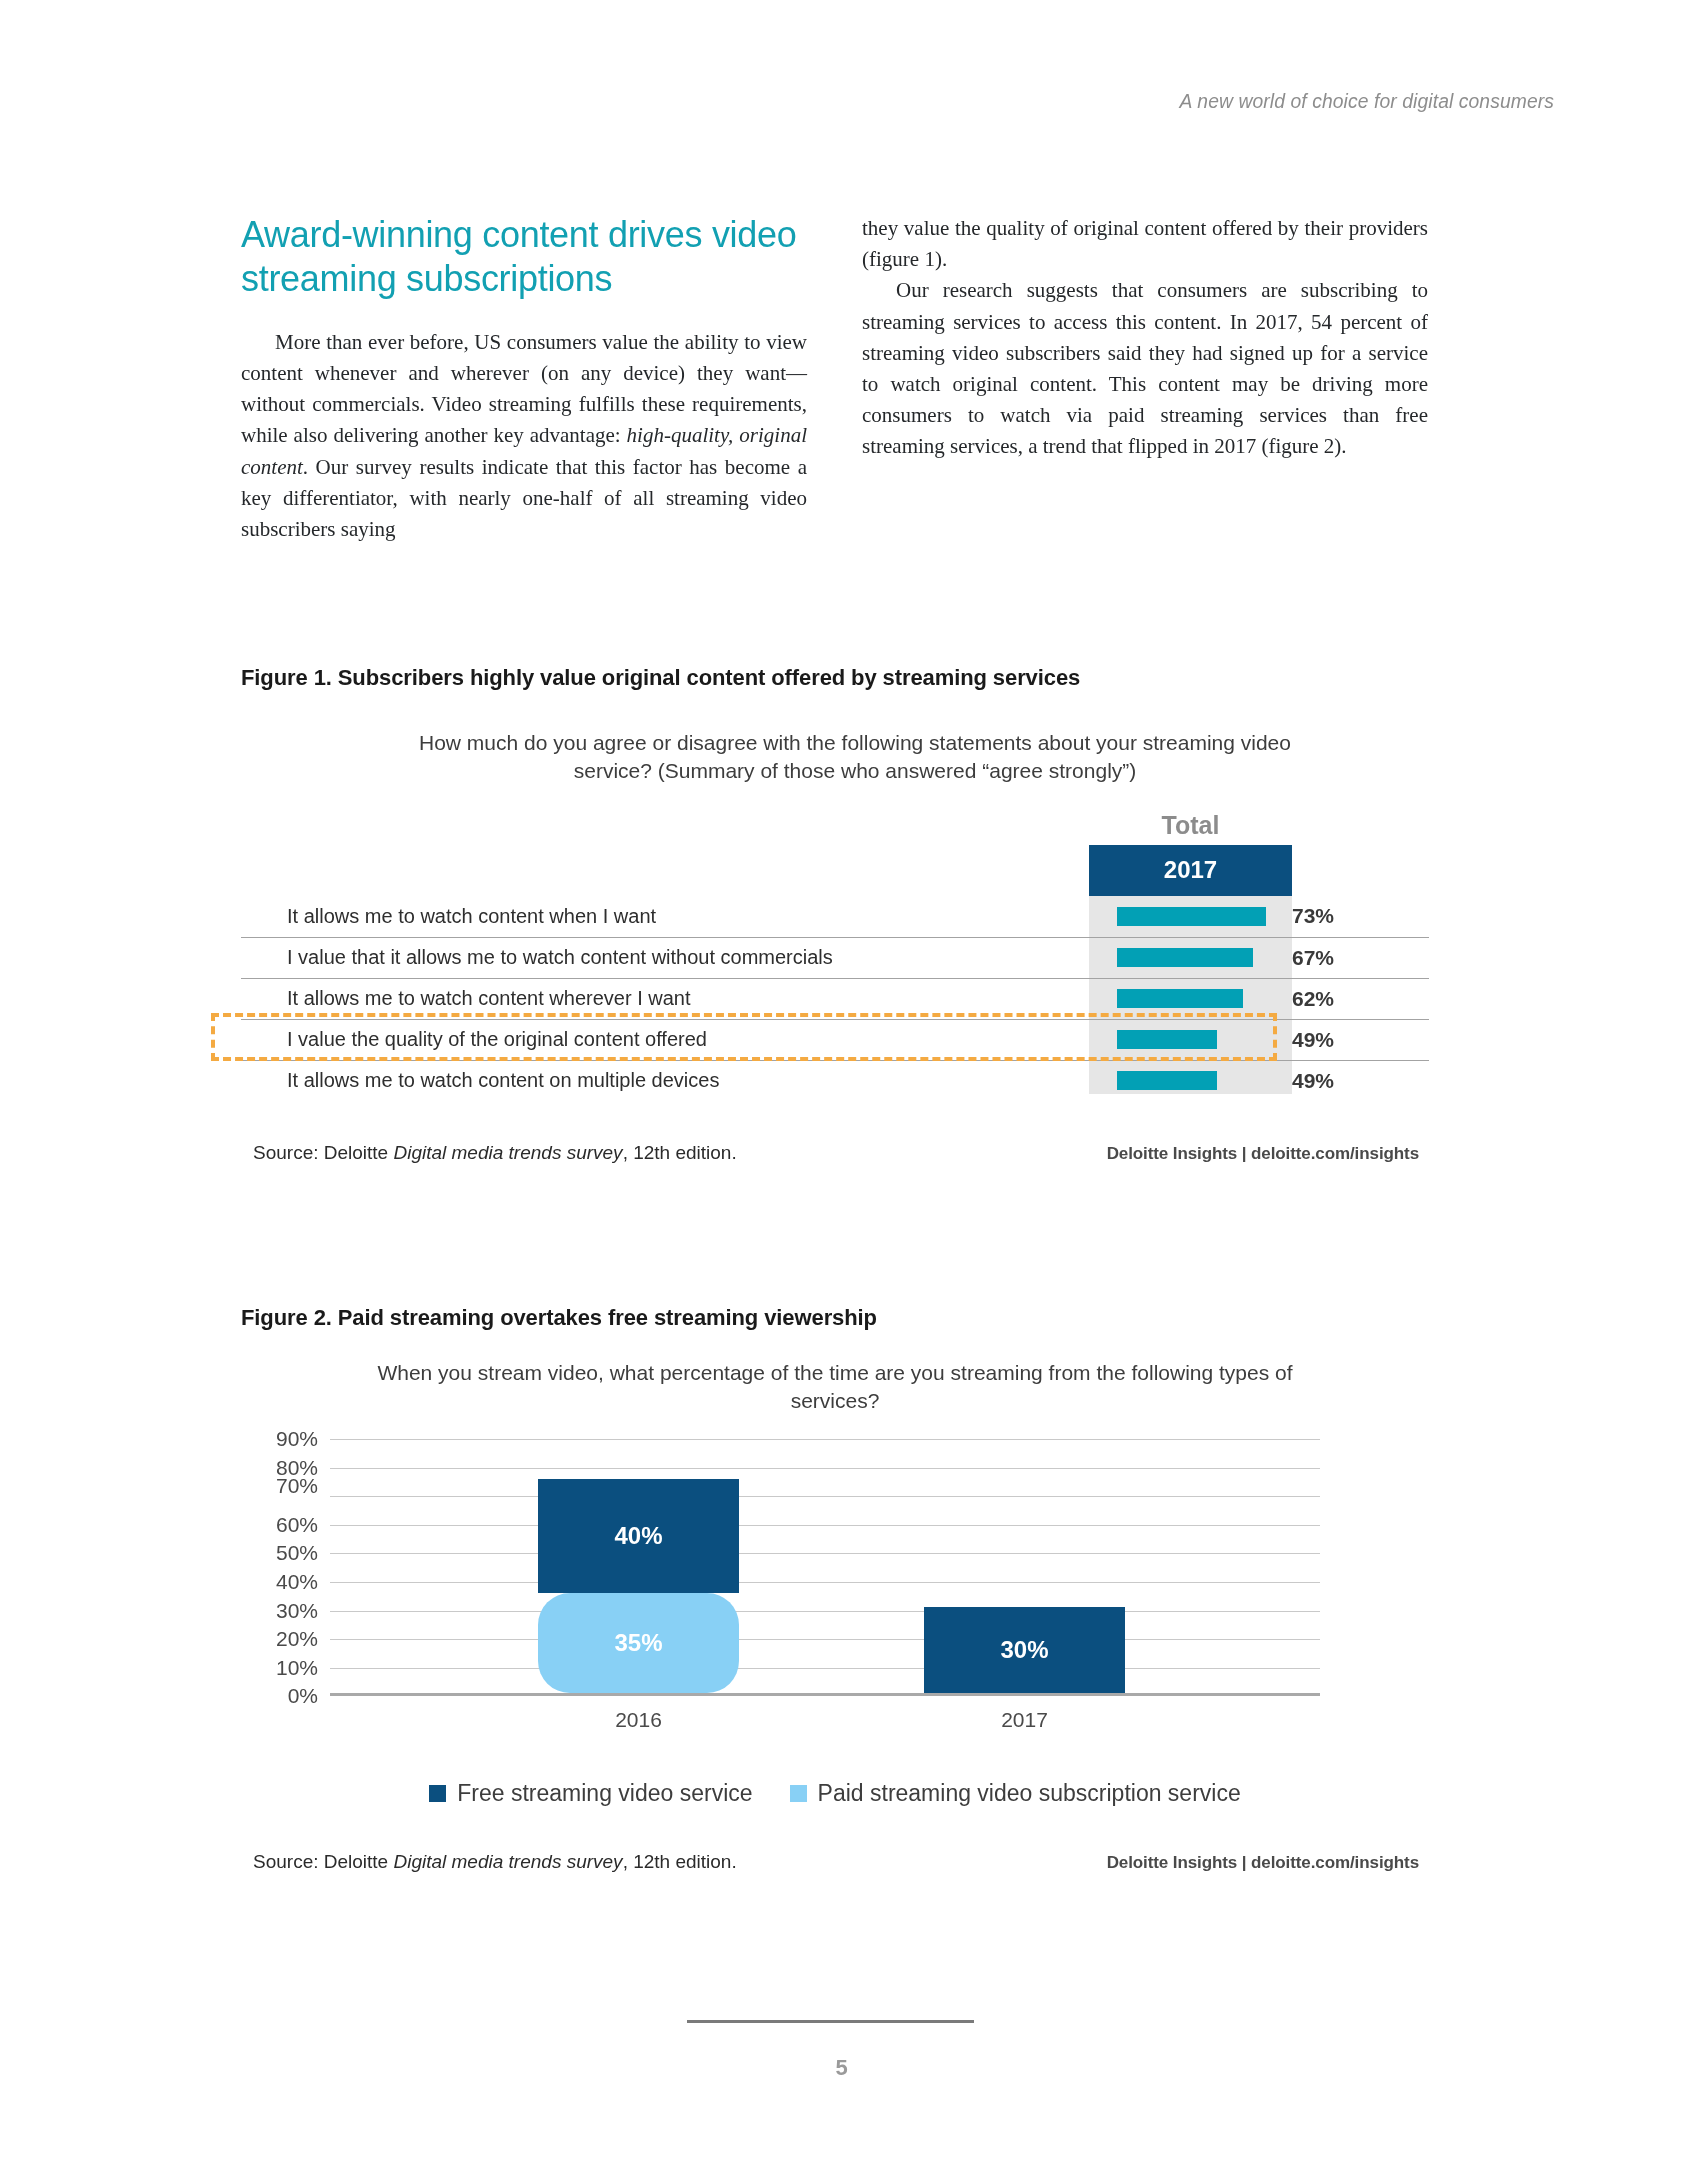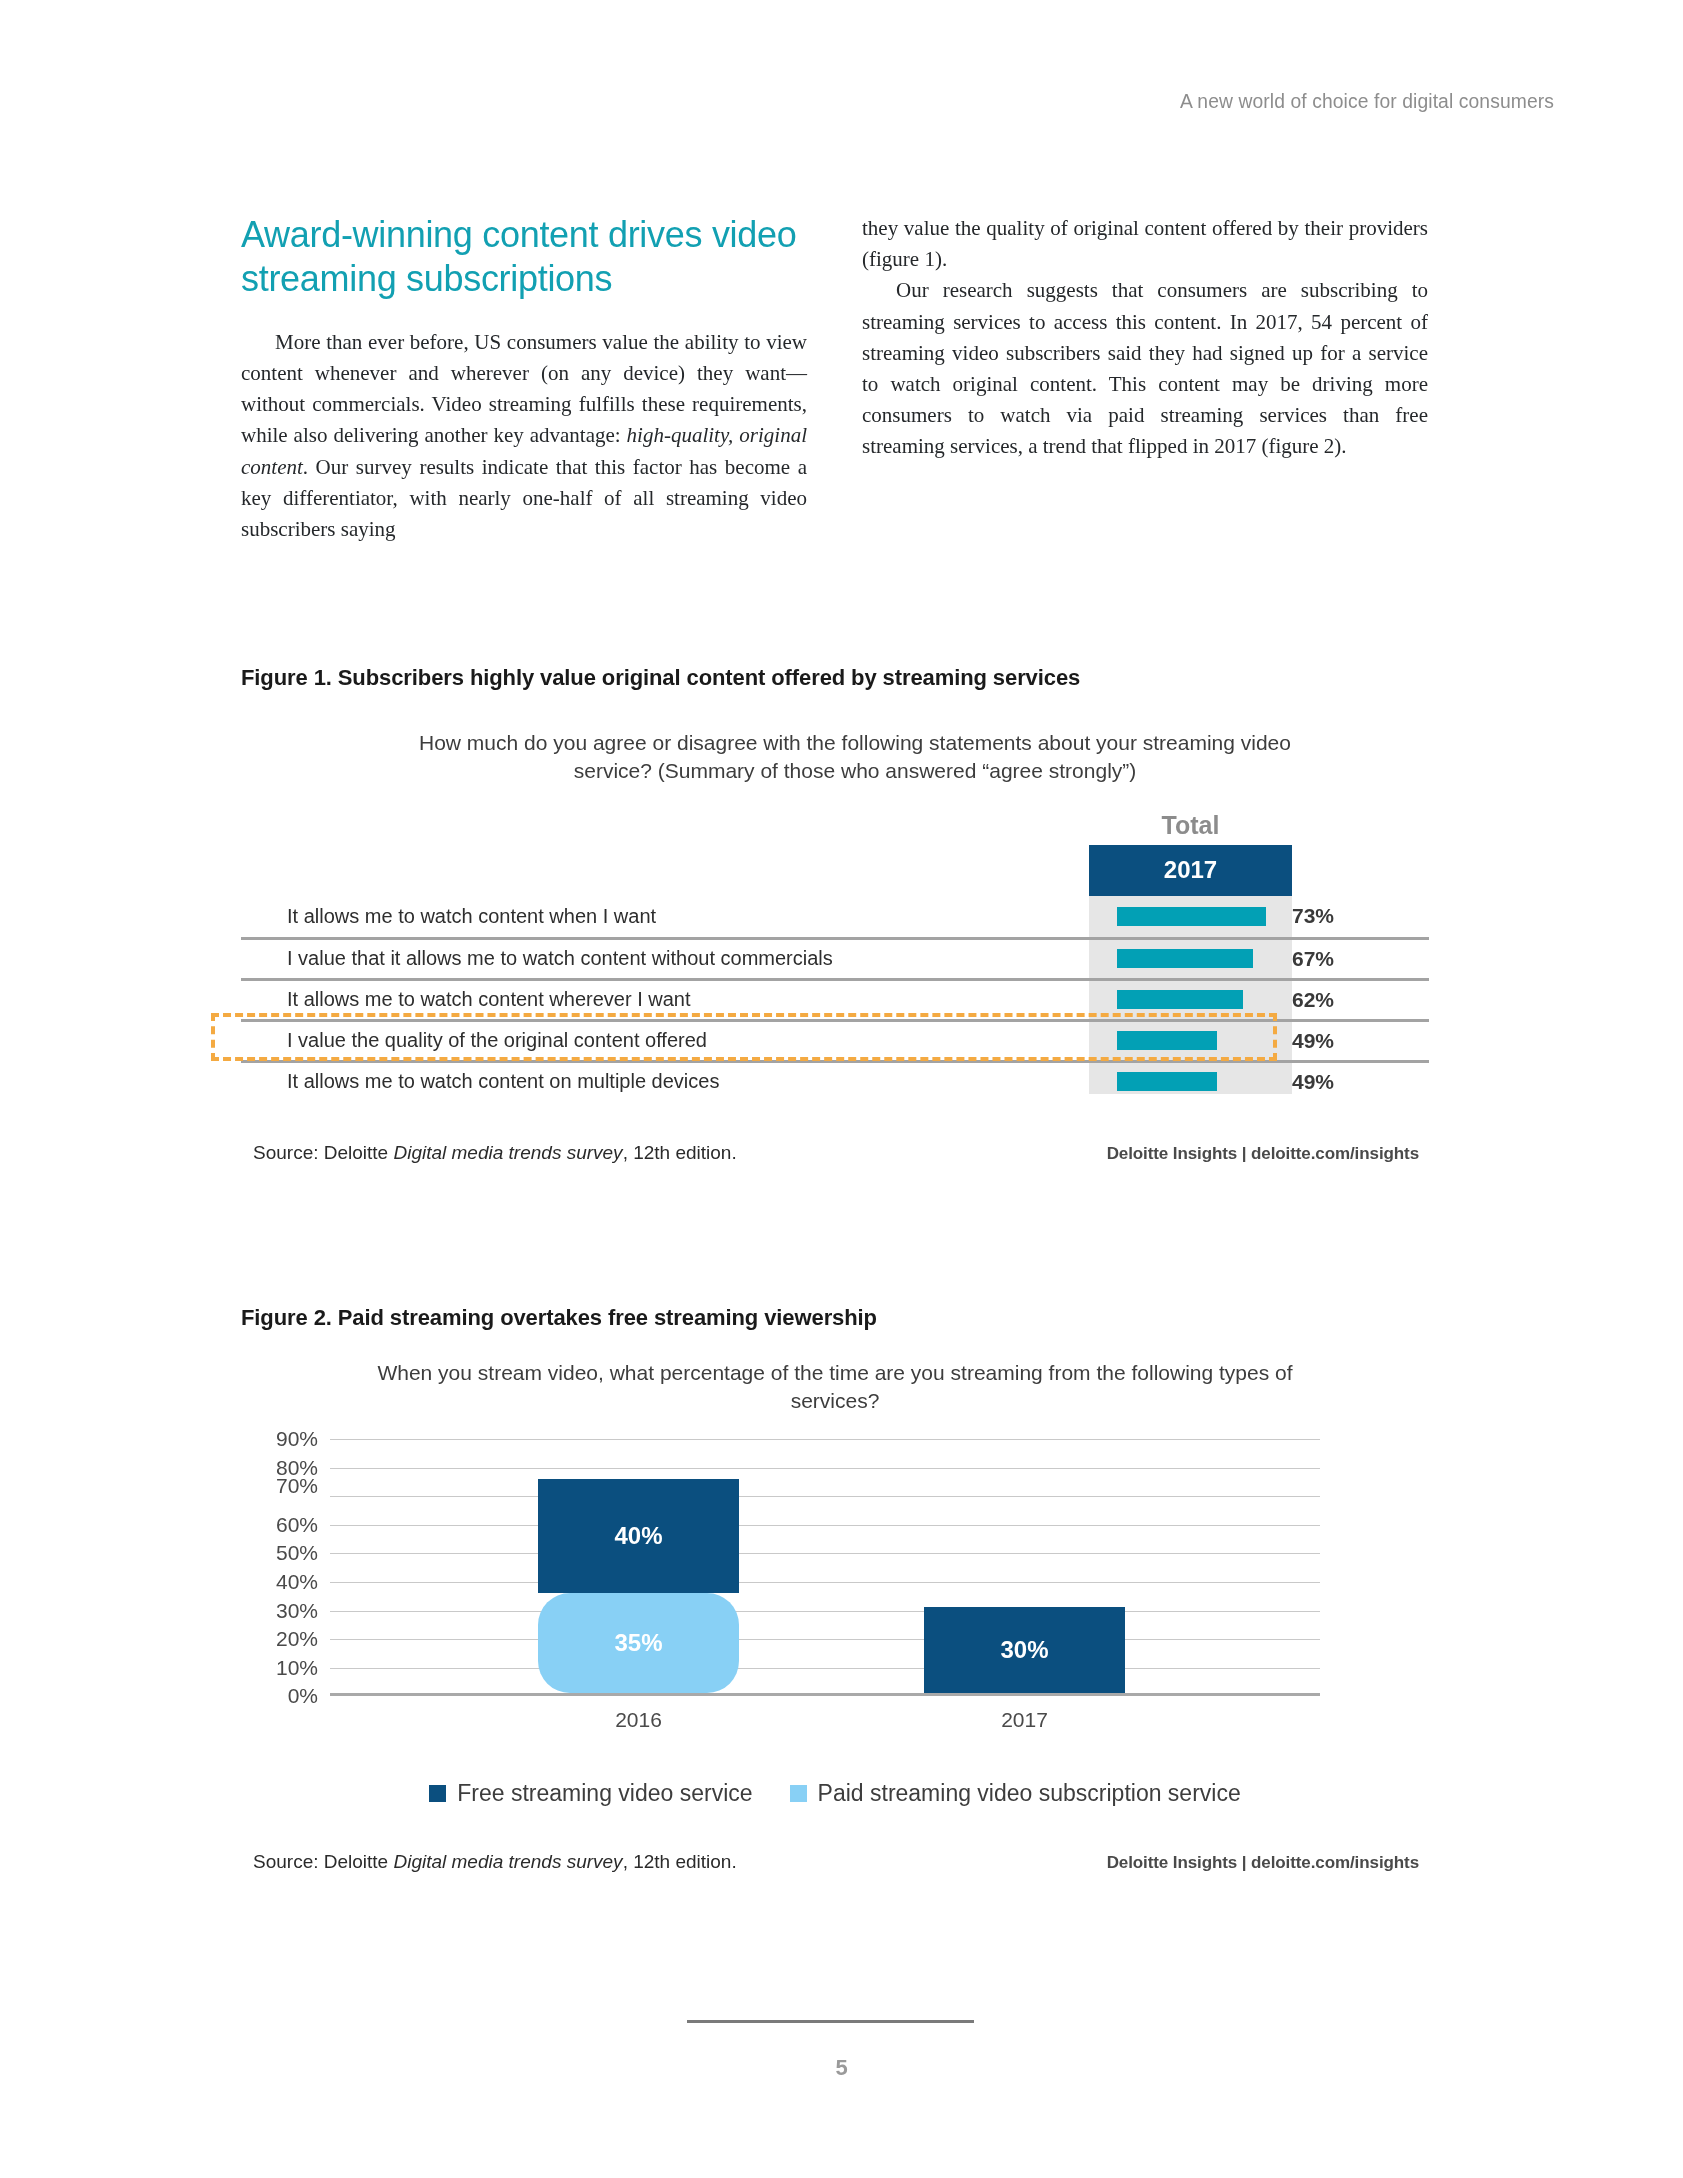--- a/index.html
+++ b/index.html
@@ -21,20 +21,21 @@
   
   .running-header {
     position: absolute;
     top: 91px;
     right: 129px;
     font-family: "Liberation Sans", sans-serif;
     font-size: 19.3px;
     color: #8d8d8d;
     letter-spacing: 0.1px;
     white-space: nowrap;
+    font-style: italic;
   }
 
   
   .article {
     position: absolute;
     top: 213px;
     left: 241px;
     width: 1188px;
     display: flex;
     gap: 55px;
@@ -156,21 +157,21 @@
     left: 0;
     top: 85px;
     width: 1188px;
   }
   .f1-row {
     position: relative;
     height: 41px;
     display: flex;
     align-items: center;
   }
-  .f1-row + .f1-row { border-top: 3px solid #a3a3a3; }
+  .f1-row + .f1-row { border-top: 1px solid #a3a3a3; }
 
   .f1-row-label {
     width: 848px;
     padding-left: 46px;
     font-size: 20px;
     color: #2e2e2e;
     white-space: nowrap;
   }
   .f1-bar-cell {
     width: 203px;

